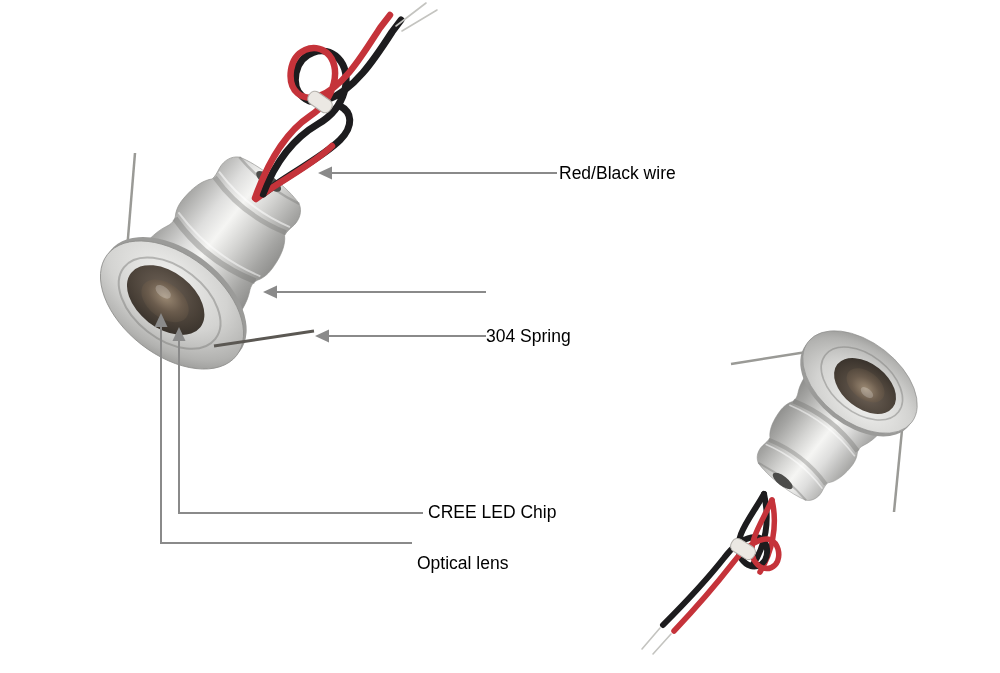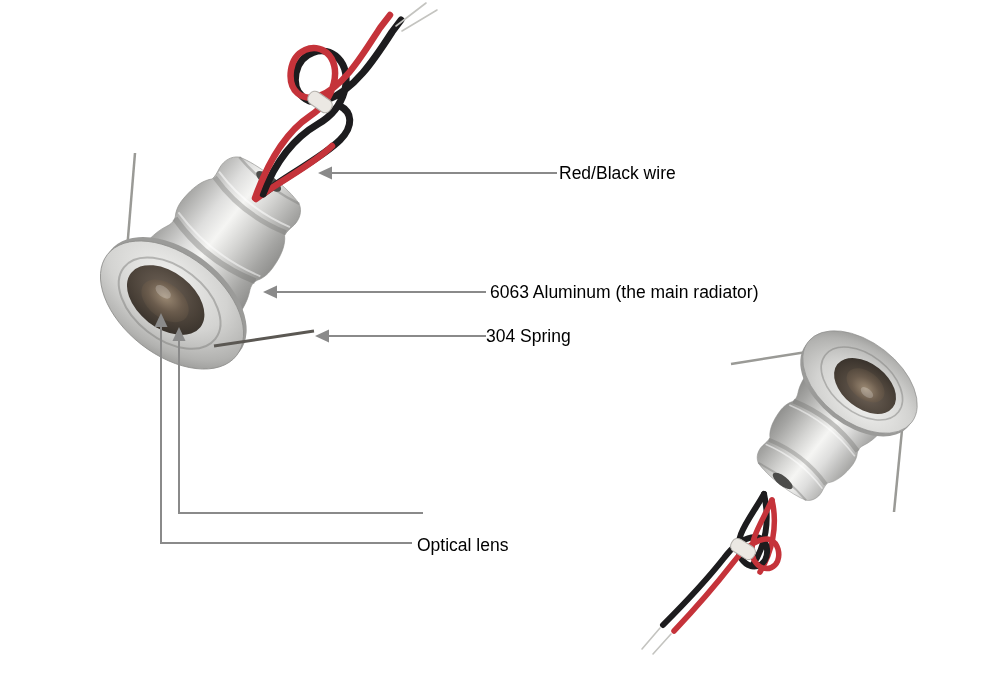--- a/index.html
+++ b/index.html
@@ -116,17 +116,17 @@
     <polyline points="412,543 161,543 161,326" stroke="#8a8a8a"></polyline>
   </g>
   <polygon points="318,173 332,166.5 332,179.5" fill="#8a8a8a"></polygon>
   <polygon points="263,292 277,285.5 277,298.5" fill="#8a8a8a"></polygon>
   <polygon points="315,336 329,329.5 329,342.5" fill="#8a8a8a"></polygon>
   <polygon points="179,327 172.5,341 185.5,341" fill="#8a8a8a"></polygon>
   <polygon points="161,313 154.5,327 167.5,327" fill="#8a8a8a"></polygon>
 </svg>
 
 <div class="label" style="left:559px;top:163px;">Red/Black wire</div>
-<div class="label" style="left:490px;top:282px;">6063 Aluminum (the main radiator)</div>
 <div class="label" style="left:486px;top:326px;">304 Spring</div>
-<div class="label" style="left:417px;top:535px;text-align:center;">Optical lens</div>
+<div class="label" style="left:428px;top:502px;">CREE LED Chip</div>
+<div class="label" style="left:417px;top:553px;text-align:center;">Optical lens</div>
 
 </div>
 
 </body></html>

